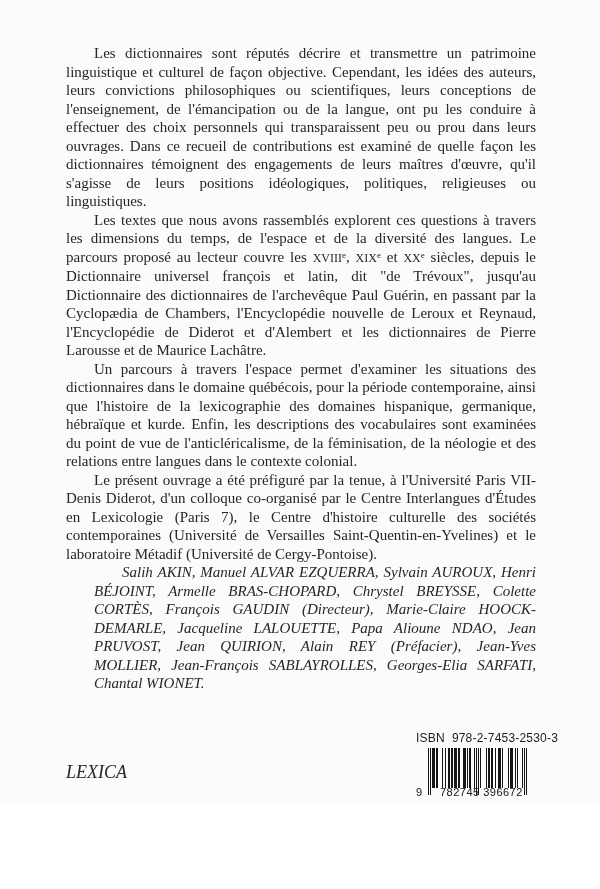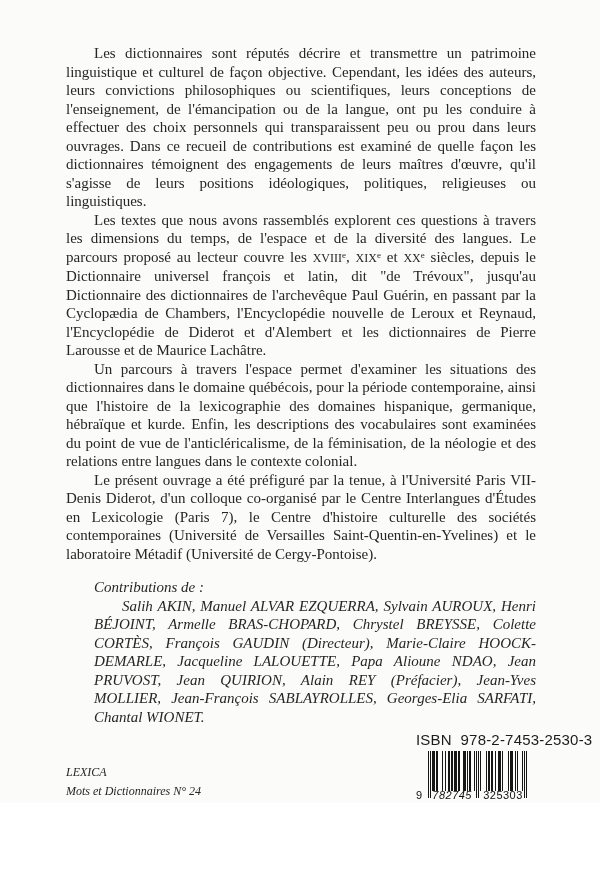--- a/index.html
+++ b/index.html
@@ -18,63 +18,61 @@
   }
   .para{margin:0;text-indent:28px;}
   .it{}
   .sm{font-size:0.8em;}
   .sup{font-size:0.6em;vertical-align:0.45em;line-height:0;}
   .contrib-heading{margin-top:15px;font-style:italic;}
   .contrib-names{font-style:italic;margin-left:28px;}
   .series{
     position:absolute;left:66px;top:763px;
     font-family:"Liberation Serif","DejaVu Serif",serif;
-    font-style:italic;font-size:12px;line-height:19px;
+    font-style:italic;font-size:18px;line-height:19px;
     color:var(--text,#262626);
   }
   .isbn-block{
     position:absolute;left:428px;top:731px;width:108px;
     font-family:"Liberation Sans","DejaVu Sans",sans-serif;
     color:#1c1c1c;
   }
   .isbn-label{
-    white-space:pre;font-size:15px;letter-spacing:0.2px;
+    white-space:pre;font-size:12px;letter-spacing:0.2px;
     width:132px;margin-left:-12px;text-align:center;
   }
   .barcode{position:relative;margin-top:3px;height:53px;width:101px;}
   .bars{display:flex;align-items:flex-start;height:47px;}
   .mod{flex:none;width:1.06px;height:40px;}
   .mod.on{background:var(--bar,#161616);}
   .mod.guard.on{height:47px;}
   .bc-digit{
     position:absolute;top:38px;font-size:11px;line-height:13px;
     font-family:"Liberation Sans","DejaVu Sans",sans-serif;color:#111;
   }
   .bc-first{left:-12px;}
-  .bc-left{left:0;width:44px;text-align:right;letter-spacing:0.5px;font-style:italic;}
+  .bc-left{left:12px;width:44px;text-align:left;letter-spacing:0.5px;}
   .bc-right{left:53px;width:44px;text-align:center;letter-spacing:0.5px;}
 </style>
 </head>
 <body>
 
 <div class="page">
 
   <div class="text-col">
     <p class="para"><span>Les dictionnaires sont réputés décrire et transmettre un patrimoine linguistique et culturel de façon objective. Cependant, les idées des auteurs, leurs convictions philosophiques ou scientifiques, leurs conceptions de l'enseignement, de l'émancipation ou de la langue, ont pu les conduire à effectuer des choix personnels qui transparaissent peu ou prou dans leurs ouvrages. Dans ce recueil de contributions est examiné de quelle façon les dictionnaires témoignent des engagements de leurs maîtres d'œuvre, qu'il s'agisse de leurs positions idéologiques, politiques, religieuses ou linguistiques.</span></p>
     <p class="para"><span>Les textes que nous avons rassemblés explorent ces questions à travers les dimensions du temps, de l'espace et de la diversité des langues. Le parcours proposé au lecteur couvre les </span><span class="sm">XVIII</span><span class="sup">e</span><span>, </span><span class="sm">XIX</span><span class="sup">e</span><span> et </span><span class="sm">XX</span><span class="sup">e</span><span> siècles, depuis le </span><span class="it">Dictionnaire universel françois et latin</span><span>, dit "de Trévoux", jusqu'au </span><span class="it">Dictionnaire des dictionnaires</span><span> de l'archevêque Paul Guérin, en passant par la </span><span class="it">Cyclopædia</span><span> de Chambers, </span><span class="it">l'Encyclopédie nouvelle</span><span> de Leroux et Reynaud, </span><span class="it">l'Encyclopédie</span><span> de </span><span class="it">Diderot et d'Alembert</span><span> et les dictionnaires de Pierre Larousse et de Maurice Lachâtre.</span></p>
     <p class="para"><span>Un parcours à travers l'espace permet d'examiner les situations des dictionnaires dans le domaine québécois, pour la période contemporaine, ainsi que l'histoire de la lexicographie des domaines hispanique, germanique, hébraïque et kurde. Enfin, les descriptions des vocabulaires sont examinées du point de vue de l'anticléricalisme, de la féminisation, de la néologie et des relations entre langues dans le contexte colonial.</span></p>
     <p class="para"><span>Le présent ouvrage a été préfiguré par la tenue, à l'Université Paris VII-Denis Diderot, d'un colloque co-organisé par le Centre Interlangues d'Études en Lexicologie (Paris 7), le Centre d'histoire culturelle des sociétés contemporaines (Université de Versailles Saint-Quentin-en-Yvelines) et le laboratoire Métadif (Université de Cergy-Pontoise).</span></p>
 
-    <p class="para contrib-heading">Contributions de :</p>
     <p class="para contrib-names">Salih AKIN, Manuel ALVAR EZQUERRA, Sylvain AUROUX, Henri BÉJOINT, Armelle BRAS-CHOPARD, Chrystel BREYSSE, Colette CORTÈS, François GAUDIN (Directeur), Marie-Claire HOOCK-DEMARLE, Jacqueline LALOUETTE, Papa Alioune NDAO, Jean PRUVOST, Jean QUIRION, Alain REY (Préfacier), Jean-Yves MOLLIER, Jean-François SABLAYROLLES, Georges-Elia SARFATI, Chantal WIONET.</p>
   </div>
 
   <div class="series">
     <div>LEXICA</div>
-    <div>Mots et Dictionnaires N° 24</div>
   </div>
 
   <div class="isbn-block">
     <div class="isbn-label">ISBN  978-2-7453-2530-3</div>
     <div class="barcode">
       <div class="bars">
           <div class="mod on guard"></div>
           <div class="mod guard"></div>
           <div class="mod on guard"></div>
           <div class="mod"></div>
@@ -165,17 +163,17 @@
           <div class="mod"></div>
           <div class="mod"></div>
           <div class="mod on"></div>
           <div class="mod"></div>
           <div class="mod on guard"></div>
           <div class="mod guard"></div>
           <div class="mod on guard"></div>
         </div>
       <div class="bc-digit bc-first">9</div>
       <div class="bc-digit bc-left">782745</div>
-      <div class="bc-digit bc-right">325303</div>
+      <div class="bc-digit bc-right">396672</div>
     </div>
   </div>
 
 </div>
 
 </body></html>

